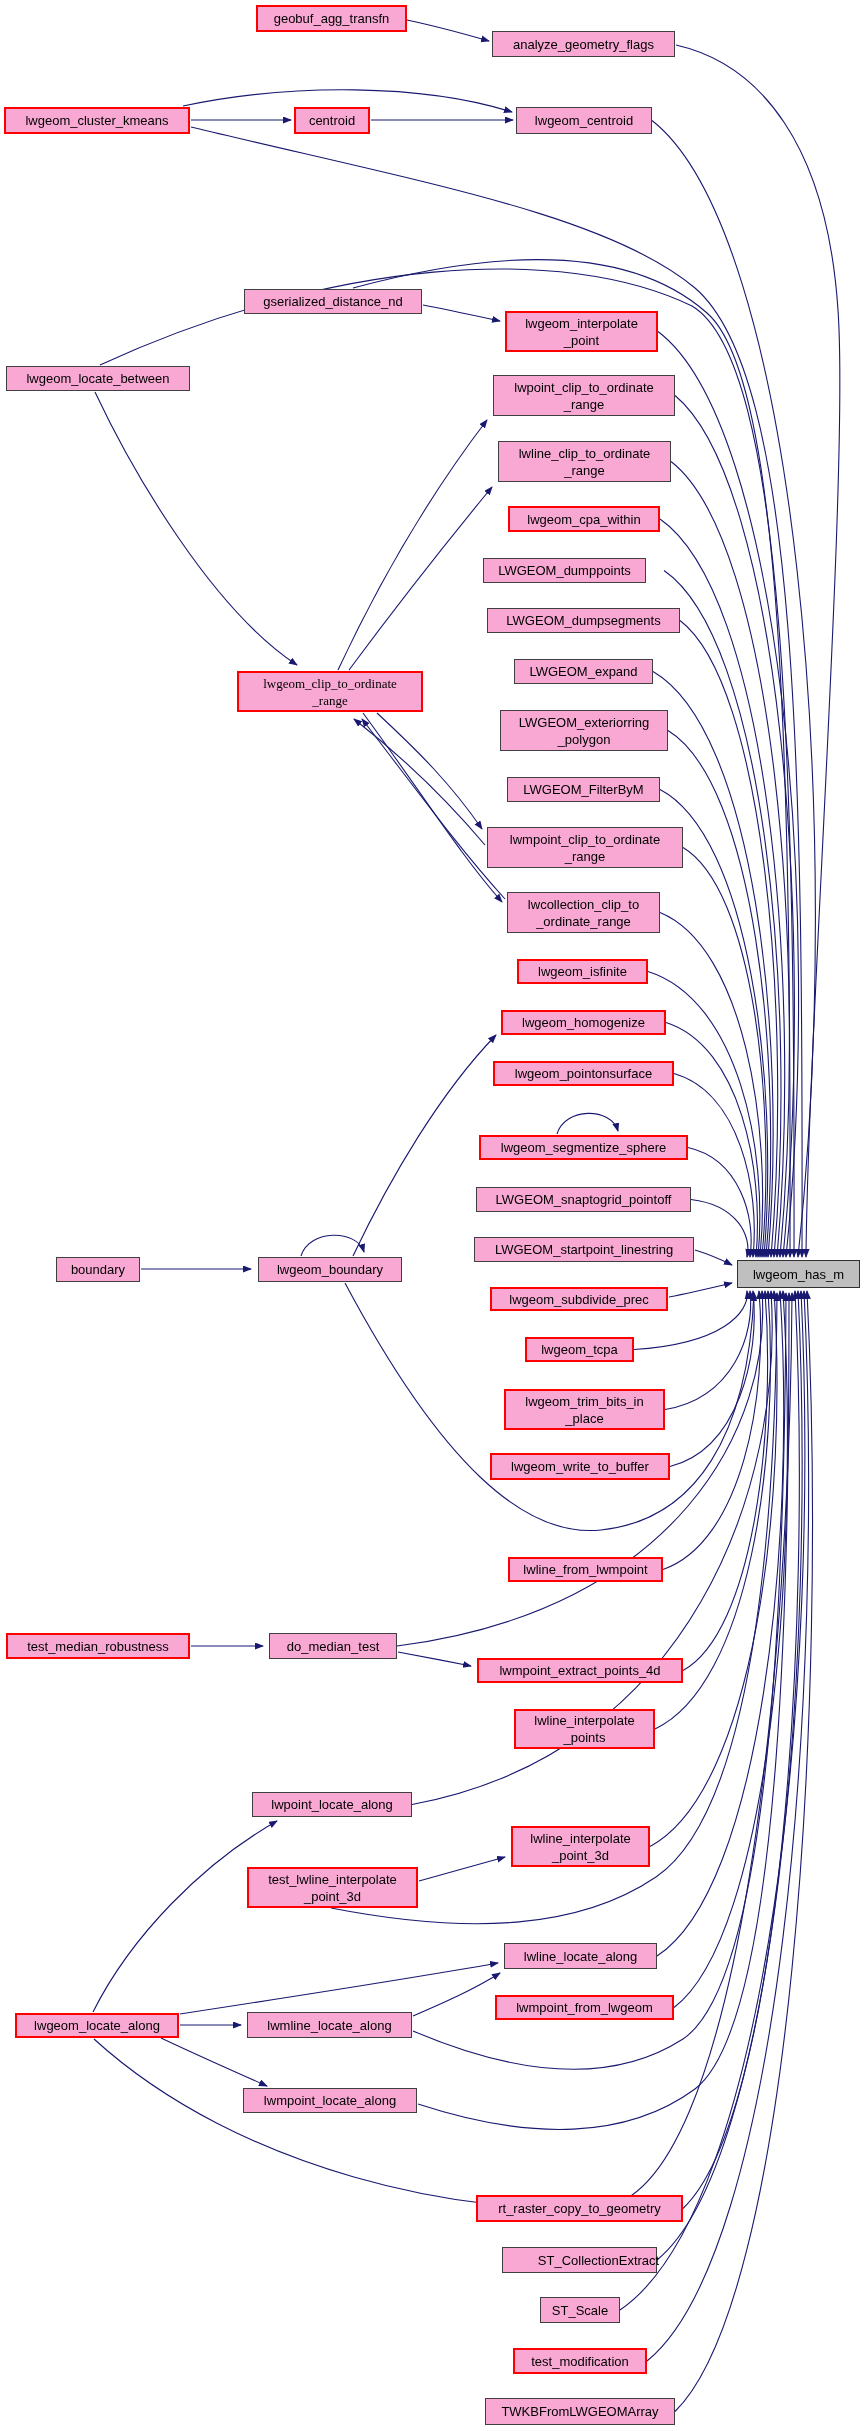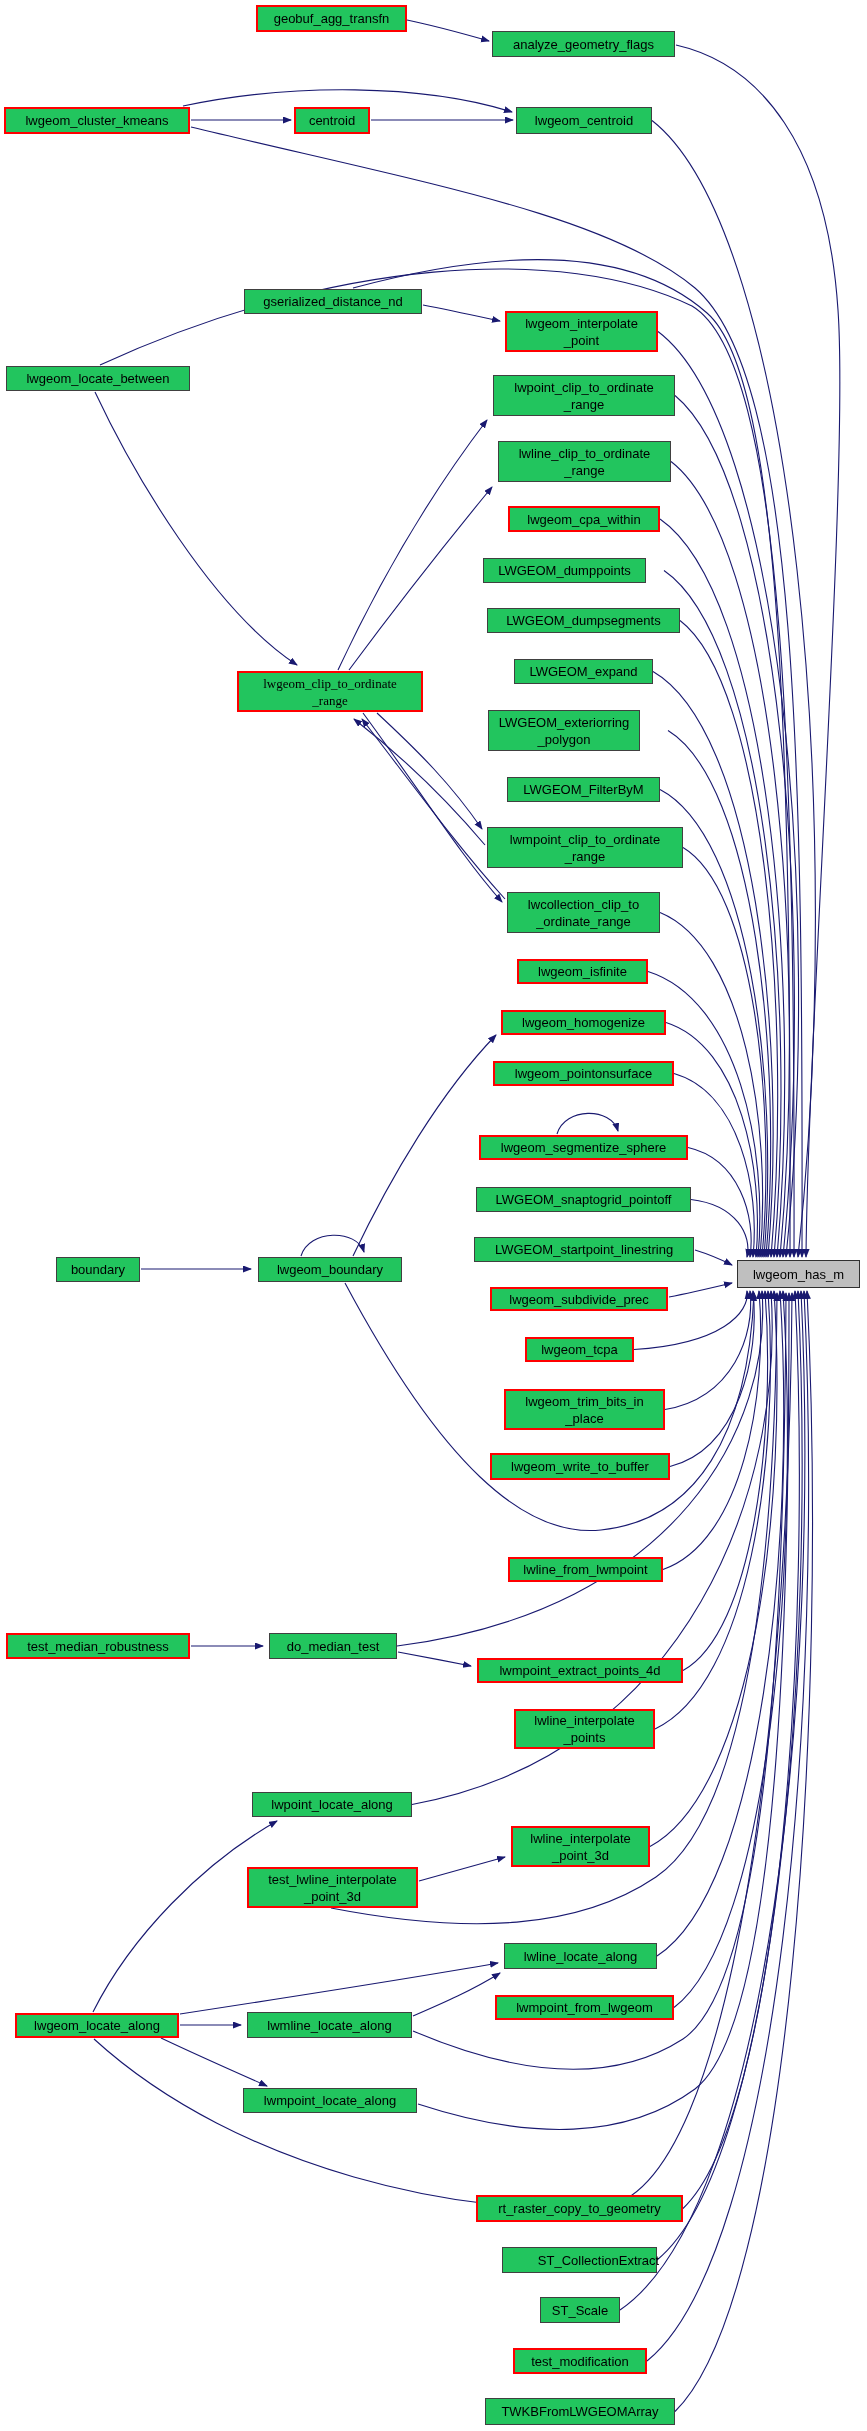--- a/index.html
+++ b/index.html
@@ -1,18 +1,18 @@
 <!DOCTYPE html>
 <html><head>
 <meta charset="utf-8">
 <style>
   html,body{margin:0;padding:0;background:#ffffff;}
   #graph{position:relative;width:867px;height:2431px;font-family:"Liberation Sans",sans-serif;background:#ffffff;overflow:hidden;}
   #edges{position:absolute;left:0;top:0;}
-  .node{position:absolute;box-sizing:border-box;background:#22c55e;border:1.5px solid #404040;
+  .node{position:absolute;box-sizing:border-box;background:#f9a8d4;border:1.5px solid #404040;
         display:flex;align-items:center;justify-content:center;text-align:center;
         font-size:13px;line-height:17px;color:#000000;white-space:pre-line;padding:0 2px;}
   .node.truncated{border:2px solid #ff0000;}
   .node.focus{background:#bfbfbf;border:1.5px solid #303030;}
 </style>
 </head>
 <body>
 
 <div id="graph">
     <svg id="edges" width="867" height="2431" viewBox="0 0 867 2431">
@@ -102,21 +102,21 @@
     <div class="node " style="left: 493px; top: 375px; width: 182px; height: 41px;">lwpoint_clip_to_ordinate
 _range</div>
     <div class="node " style="left: 498px; top: 441px; width: 173px; height: 41px;">lwline_clip_to_ordinate
 _range</div>
     <div class="node truncated" style="left: 508px; top: 506px; width: 152px; height: 26px;">lwgeom_cpa_within</div>
     <div class="node " style="left: 483px; top: 558px; width: 163px; height: 25px;">LWGEOM_dumppoints</div>
     <div class="node " style="left: 487px; top: 608px; width: 193px; height: 25px;">LWGEOM_dumpsegments</div>
     <div class="node truncated" style="left: 237px; top: 671px; width: 186px; height: 41px; font-family: Liberation Serif, serif;">lwgeom_clip_to_ordinate
 _range</div>
     <div class="node " style="left: 514px; top: 659px; width: 139px; height: 25px;">LWGEOM_expand</div>
-    <div class="node " style="left: 488px; top: 710px; width: 152px; height: 41px; text-align: center;">LWGEOM_exteriorring
+    <div class="node " style="left: 500px; top: 710px; width: 168px; height: 41px; text-align: center;">LWGEOM_exteriorring
 _polygon</div>
     <div class="node " style="left: 507px; top: 777px; width: 153px; height: 25px;">LWGEOM_FilterByM</div>
     <div class="node " style="left: 487px; top: 827px; width: 196px; height: 41px;">lwmpoint_clip_to_ordinate
 _range</div>
     <div class="node " style="left: 507px; top: 892px; width: 153px; height: 41px;">lwcollection_clip_to
 _ordinate_range</div>
     <div class="node truncated" style="left: 517px; top: 959px; width: 131px; height: 25px;">lwgeom_isfinite</div>
     <div class="node truncated" style="left: 501px; top: 1010px; width: 165px; height: 25px;">lwgeom_homogenize</div>
     <div class="node truncated" style="left: 493px; top: 1061px; width: 181px; height: 25px;">lwgeom_pointonsurface</div>
     <div class="node truncated" style="left: 479px; top: 1135px; width: 209px; height: 25px;">lwgeom_segmentize_sphere</div>

